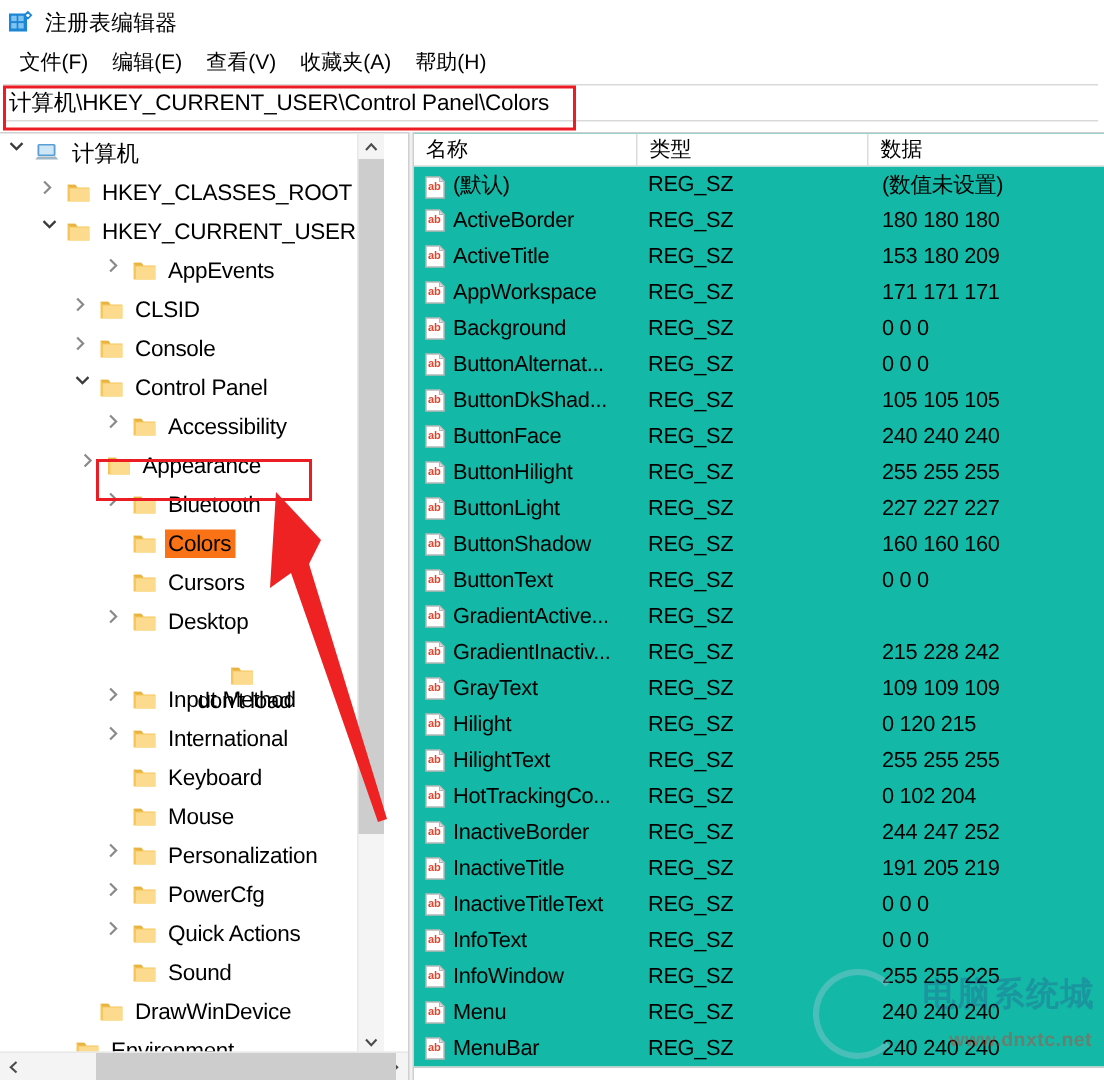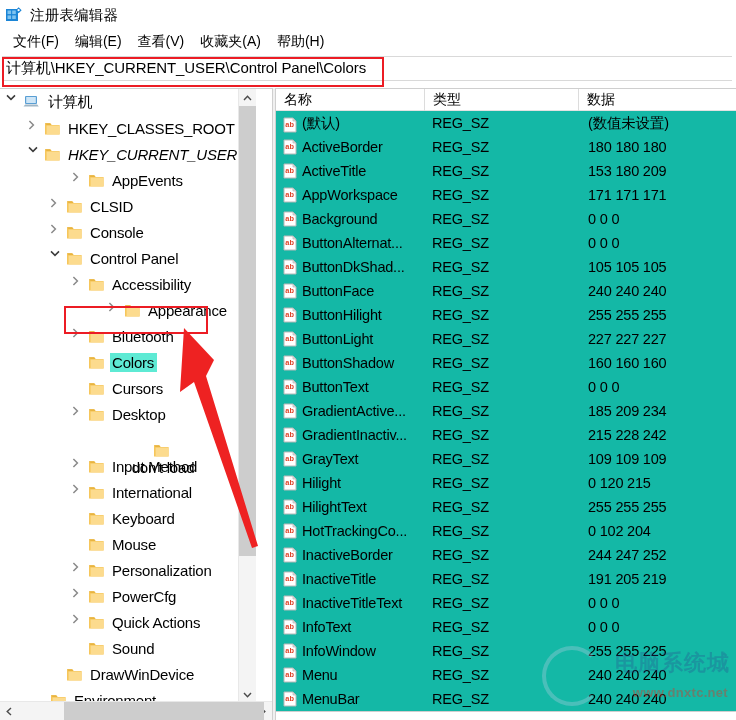--- a/index.html
+++ b/index.html
@@ -122,21 +122,21 @@
     white-space: nowrap;
     position: relative;
   }
   .tree-label {
     font-size: 15px;
     color: #000;
     letter-spacing: -0.2px;
     padding: 1px 3px 1px 2px;
   }
   .tree-row.selected .tree-label {
-    background: #5eead4;
+    background: #f97316;
     text-align: center;
   }
   .chev {
     width: 16px;
     height: 16px;
     flex: 0 0 auto;
     position: relative;
   }
   .chev.none { visibility: hidden; }
   .chev svg { display: block; }
@@ -403,21 +403,21 @@
                 <path d="M1.4 1 L5.4 5 L1.4 9" fill="none" stroke="#8a8a8a" stroke-width="1.5"></path>
               </svg>
             </span>
             <span class="folder"><svg width="17" height="15" viewBox="0 0 17 15">
                 <path d="M1 2.2 L6.2 2.2 L7.6 4 L15.6 4 L15.6 13.4 L1 13.4 Z" fill="#f6c65b"></path>
                 <path d="M2.6 4.6 L15.6 4.6 L15.6 13.4 L2.6 13.4 Z" fill="#fcdb8e"></path>
                 <path d="M1 2.2 L6.2 2.2 L7.6 4 L2.6 4 Z" fill="#e8b440"></path>
               </svg></span>
             <span class="tree-label">HKEY_CLASSES_ROOT</span>
           </div>
-          <div class="tree-row" style="padding-left: 28px; font-style: italic;">
+          <div class="tree-row" style="padding-left: 28px;">
             <span class="chev">
               <svg width="10" height="7" viewBox="0 0 10 7">
                 <path d="M1 1.4 L5 5.4 L9 1.4" fill="none" stroke="#3b3b3b" stroke-width="1.5"></path>
               </svg>
             </span>
             <span class="folder"><svg width="17" height="15" viewBox="0 0 17 15">
                 <path d="M1 2.2 L6.2 2.2 L7.6 4 L15.6 4 L15.6 13.4 L1 13.4 Z" fill="#f6c65b"></path>
                 <path d="M2.6 4.6 L15.6 4.6 L15.6 13.4 L2.6 13.4 Z" fill="#fcdb8e"></path>
                 <path d="M1 2.2 L6.2 2.2 L7.6 4 L2.6 4 Z" fill="#e8b440"></path>
               </svg></span>
@@ -481,21 +481,21 @@
                 <path d="M1.4 1 L5.4 5 L1.4 9" fill="none" stroke="#8a8a8a" stroke-width="1.5"></path>
               </svg>
             </span>
             <span class="folder"><svg width="17" height="15" viewBox="0 0 17 15">
                 <path d="M1 2.2 L6.2 2.2 L7.6 4 L15.6 4 L15.6 13.4 L1 13.4 Z" fill="#f6c65b"></path>
                 <path d="M2.6 4.6 L15.6 4.6 L15.6 13.4 L2.6 13.4 Z" fill="#fcdb8e"></path>
                 <path d="M1 2.2 L6.2 2.2 L7.6 4 L2.6 4 Z" fill="#e8b440"></path>
               </svg></span>
             <span class="tree-label">Accessibility</span>
           </div>
-          <div class="tree-row" style="padding-left: 72px; margin-left: 36px;">
+          <div class="tree-row" style="padding-left: 55px;">
             <span class="chev">
               <svg width="7" height="10" viewBox="0 0 7 10">
                 <path d="M1.4 1 L5.4 5 L1.4 9" fill="none" stroke="#8a8a8a" stroke-width="1.5"></path>
               </svg>
             </span>
             <span class="folder"><svg width="17" height="15" viewBox="0 0 17 15">
                 <path d="M1 2.2 L6.2 2.2 L7.6 4 L15.6 4 L15.6 13.4 L1 13.4 Z" fill="#f6c65b"></path>
                 <path d="M2.6 4.6 L15.6 4.6 L15.6 13.4 L2.6 13.4 Z" fill="#fcdb8e"></path>
                 <path d="M1 2.2 L6.2 2.2 L7.6 4 L2.6 4 Z" fill="#e8b440"></path>
               </svg></span>
@@ -853,21 +853,20 @@
           <div class="lrow">
             <div class="cell-name">
               <span class="ab-icon"><svg width="16" height="16" viewBox="0 0 16 16">
                   <path d="M2 1 L11 1 L14 4 L14 15 L2 15 Z" fill="#ffffff" stroke="#b8b8b8" stroke-width="1"></path>
                   <path d="M11 1 L14 4 L11 4 Z" fill="#dddddd" stroke="#b8b8b8" stroke-width="0.7"></path>
                   <text x="7.6" y="9.6" font-family="Liberation Sans, sans-serif" font-size="7.4" font-weight="bold" fill="#e0452b" text-anchor="middle">ab</text>
                 </svg></span>
               <span class="txt">GradientActive...</span>
             </div>
             <div class="cell-type"><span class="txt">REG_SZ</span></div>
-            <div class="cell-data"><span class="txt">185 209 234</span></div>
           </div>
           <div class="lrow">
             <div class="cell-name">
               <span class="ab-icon"><svg width="16" height="16" viewBox="0 0 16 16">
                   <path d="M2 1 L11 1 L14 4 L14 15 L2 15 Z" fill="#ffffff" stroke="#b8b8b8" stroke-width="1"></path>
                   <path d="M11 1 L14 4 L11 4 Z" fill="#dddddd" stroke="#b8b8b8" stroke-width="0.7"></path>
                   <text x="7.6" y="9.6" font-family="Liberation Sans, sans-serif" font-size="7.4" font-weight="bold" fill="#e0452b" text-anchor="middle">ab</text>
                 </svg></span>
               <span class="txt">GradientInactiv...</span>
             </div>

